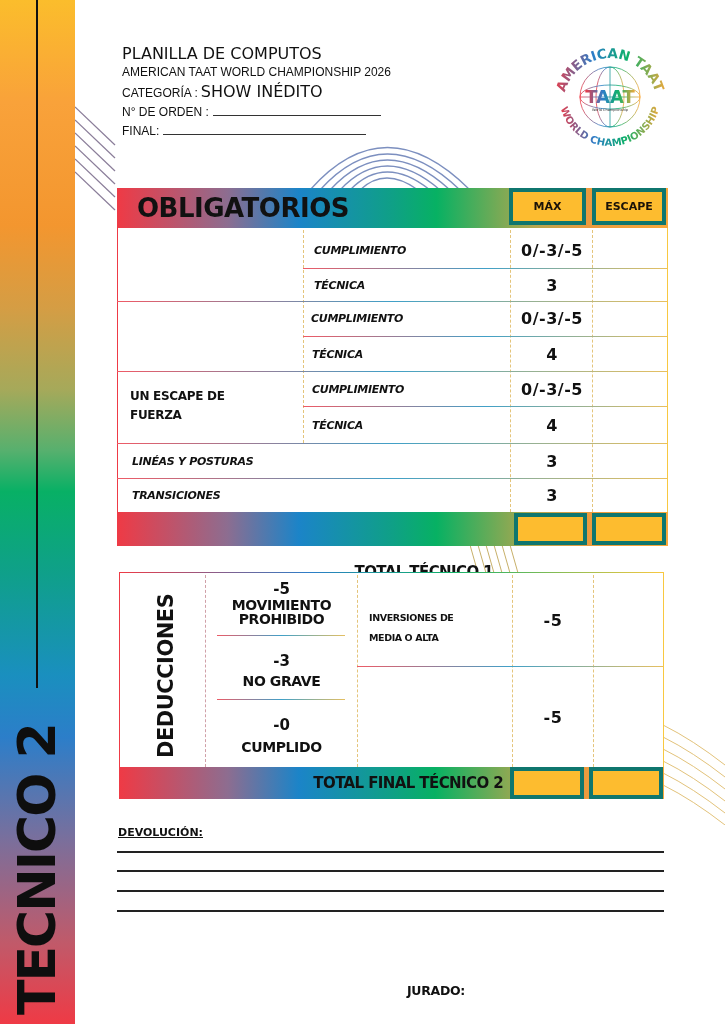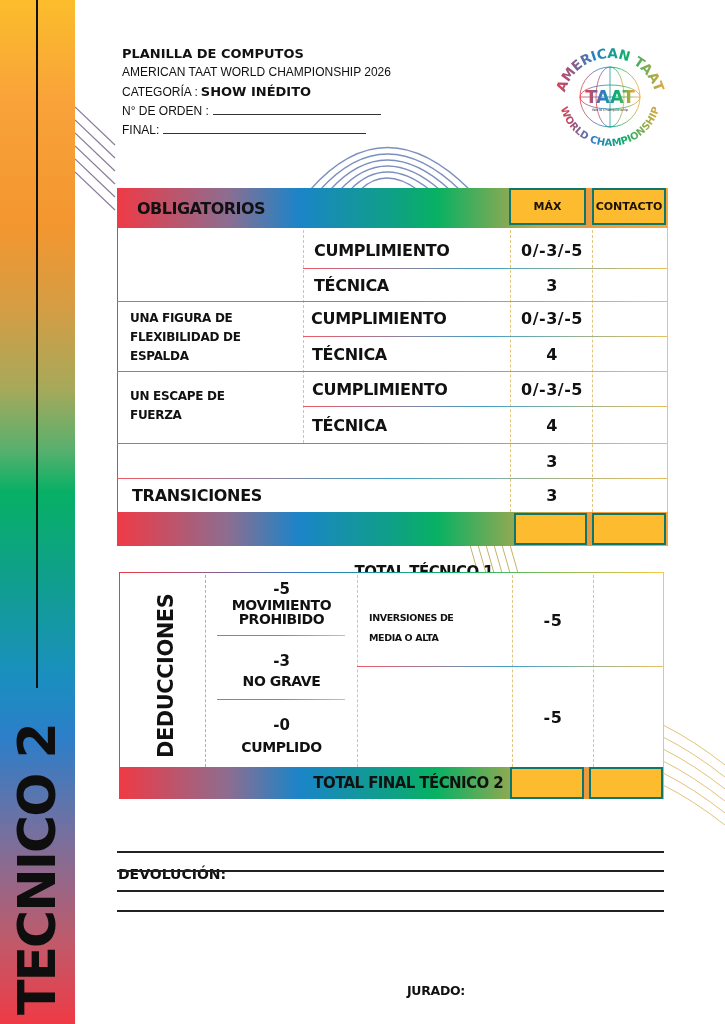--- a/index.html
+++ b/index.html
@@ -13,59 +13,59 @@
   .side-line-top { position: absolute; left: 36px; top: 0; width: 2px; height: 688px; background: #111; }
   .side-title {
     position: absolute; left: 7px; top: 1015px; transform-origin: 0 0; transform: rotate(-90deg);
     font-family: "DejaVu Sans", sans-serif; font-weight: 900; font-size: 52px; letter-spacing: -2px; color: #0e0e0e;
     white-space: nowrap; line-height: 60px;
   }
 
   .deco { position: absolute; pointer-events: none; }
 
   .header { position: absolute; left: 122px; top: 44px; font-size: 12px; line-height: 19px; color: #111; }
-  .header .bold { font-weight: 700; font-family: "DejaVu Sans", sans-serif; font-size: 13px; }
+  .header .bold { font-weight: 400; font-family: "DejaVu Sans", sans-serif; font-size: 16px; }
   .header-line { display: flex; align-items: baseline; white-space: nowrap; }
   .fill-line { display: inline-block; border-bottom: 1px solid #333; height: 12px; margin-left: 4px; }
 
   .logo { position: absolute; left: 545px; top: 33px; width: 130px; height: 130px; }
 
   
   .tbl { position: absolute; left: 117px; width: 551px; background: #fff; }
   .tbl-border {
     position: absolute; inset: 0; border: 1.5px solid transparent;
     border-image: linear-gradient(to right, #ef3a45, #2c7ec9 35%, #0fb06a 60%, #f9c840) 1;
     pointer-events: none;
   }
   .grad-bar {
     position: absolute; left: 0; height: 34px;
     background: linear-gradient(to right, #ef3a45 0%, #8d6d90 20%, #1b84c8 33%, #0fa086 50%, #07b163 58%, #b8a64e 76%, #ea9a3e 85%, #f9a83a 100%);
   }
-  .gold-box { position: absolute; background: #fdbc2f; border: 2px solid #0f766e; display: flex; align-items: center; justify-content: center;
+  .gold-box { position: absolute; background: #fdbc2f; border: 4px solid #0f766e; display: flex; align-items: center; justify-content: center;
               font-family: "DejaVu Sans", sans-serif; font-weight: 900; font-size: 11px; color: #1a1208; }
   .cell { position: absolute; display: flex; align-items: center; font-family: "DejaVu Sans", sans-serif; font-weight: 700; color: #111; }
   .lbl-big { font-size: 12px; line-height: 19px; letter-spacing: -0.3px; }
-  .lbl-mid { font-size: 16px; letter-spacing: -0.3px; }
+  .lbl-mid { font-size: 11px; letter-spacing: -0.3px; font-style: italic; }
   .val { font-size: 16px; font-weight: 700; justify-content: center; letter-spacing: 0.5px; }
   .hdash { position: absolute; height: 0; border-top: 1.3px dashed; }
   .vdash { position: absolute; width: 0; border-left: 1.3px dashed; }
 
   .obl-title { position: absolute; left: 20px; top: 0; height: 40px; display: flex; align-items: center;
-    font-family: "DejaVu Sans", sans-serif; font-weight: 900; font-size: 16px; letter-spacing: -0.5px; color: #111; }
+    font-family: "DejaVu Sans", sans-serif; font-weight: 900; font-size: 26px; letter-spacing: -0.5px; color: #111; }
   .total-label { position: absolute; display: flex; align-items: center; justify-content: flex-end;
     font-family: "DejaVu Sans", sans-serif; font-weight: 900; font-size: 15px; letter-spacing: -0.6px; color: #111; }
 
   .ded-vertical { position: absolute; transform-origin: 0 0; transform: rotate(-90deg);
     font-family: "DejaVu Sans", sans-serif; font-weight: 900; font-size: 21px; letter-spacing: -0.5px; white-space: nowrap; color: #111; }
   .ded-center { position: absolute; text-align: center; font-family: "DejaVu Sans", sans-serif; font-weight: 700; color: #111; }
   .ded-center .num { font-size: 15px; line-height: 18px; }
   .ded-center .txt { font-size: 14px; line-height: 14px; letter-spacing: -0.4px; }
   .ded-small { position: absolute; font-family: "DejaVu Sans", sans-serif; font-weight: 700; font-size: 9.5px; line-height: 20px; letter-spacing: -0.4px; color: #111; }
 
-  .devol { position: absolute; left: 118px; top: 826px; font-family: "DejaVu Sans", sans-serif; font-weight: 700; font-size: 14px; color: #111; margin-top: 40px; }
+  .devol { position: absolute; left: 118px; top: 826px; font-family: "DejaVu Sans", sans-serif; font-weight: 700; font-size: 11px; text-decoration: underline; color: #111; }
   .wline { position: absolute; left: 117px; width: 547px; height: 1.5px; background: #222; }
   .jurado { position: absolute; left: 407px; top: 983px; font-family: "DejaVu Sans", sans-serif; font-weight: 900; font-size: 12.5px; letter-spacing: -0.3px; color: #111; text-align: center; }
 </style>
 </head>
 <body>
 
 <div class="side-bar"></div>
 <div class="side-line-top"></div>
 <div class="side-title">TECNICO 2</div>
 
@@ -156,57 +156,57 @@
   </g>
   <text x="65" y="70" text-anchor="middle" font-family="DejaVu Sans, sans-serif" font-weight="900" font-size="18" fill="url(#lg1)">TAAT</text>
   <text x="65" y="78" text-anchor="middle" font-family="DejaVu Sans, sans-serif" font-size="3.5" fill="#333">World Championship</text>
 </svg>
 
 <div class="tbl" style="top:188px;height:358px;">
   <div class="tbl-border"></div>
   <div class="grad-bar" style="top:0;width:551px;height:40px;"></div>
   <div class="obl-title">OBLIGATORIOS</div>
   <div class="gold-box" style="left:392px;top:0;width:77px;height:37px;">MÁX</div>
-  <div class="gold-box" style="left:475px;top:0;width:74px;height:37px;">CONTACTO</div>
+  <div class="gold-box" style="left:475px;top:0;width:74px;height:37px;">ESCAPE</div>
 
   <div class="vdash" style="left:186px;top:42px;height:213px;border-color:#e4c47a;"></div>
   <div class="vdash" style="left:393px;top:42px;height:282px;border-color:#e4c47a;"></div>
   <div class="vdash" style="left:475px;top:42px;height:282px;border-color:#e4c47a;"></div>
 
   <div class="hdash" style="left:186px;top:80px;width:364px;border-image:linear-gradient(to right,#ef5a65,#40a0c8,#e8c060) 1;"></div>
   <div class="hdash" style="left:0;top:113px;width:550px;border-image:linear-gradient(to right,#ef5a65,#40a0c8,#e8c060) 1;"></div>
   <div class="hdash" style="left:186px;top:148px;width:364px;border-image:linear-gradient(to right,#ef5a65,#40a0c8,#e8c060) 1;"></div>
   <div class="hdash" style="left:0;top:183px;width:550px;border-image:linear-gradient(to right,#ef5a65,#40a0c8,#e8c060) 1;"></div>
   <div class="hdash" style="left:186px;top:218px;width:364px;border-image:linear-gradient(to right,#ef5a65,#40a0c8,#e8c060) 1;"></div>
   <div class="hdash" style="left:0;top:255px;width:550px;border-image:linear-gradient(to right,#ef5a65,#40a0c8,#e8c060) 1;"></div>
   <div class="hdash" style="left:0;top:290px;width:550px;border-image:linear-gradient(to right,#ef5a65,#40a0c8,#e8c060) 1;"></div>
 
   <div class="cell lbl-mid" style="left:197px;top:44px;width:190px;height:36px;">CUMPLIMIENTO</div>
   <div class="cell val" style="left:395px;top:44px;width:80px;height:36px;">0/-3/-5</div>
   <div class="cell" style="left:477px;top:44px;width:72px;height:36px;"></div>
   <div class="cell lbl-mid" style="left:197px;top:82px;width:190px;height:31px;">TÉCNICA</div>
   <div class="cell val" style="left:395px;top:82px;width:80px;height:31px;">3</div>
   <div class="cell" style="left:477px;top:82px;width:72px;height:31px;"></div>
 
-  <div class="cell lbl-big" style="left:13px;top:118px;width:165px;height:62px;">UNA FIGURA DE FLEXIBILIDAD DE ESPALDA</div>
   <div class="cell lbl-mid" style="left:194px;top:114px;width:190px;height:33px;">CUMPLIMIENTO</div>
   <div class="cell val" style="left:395px;top:114px;width:80px;height:33px;">0/-3/-5</div>
   <div class="cell" style="left:477px;top:114px;width:72px;height:33px;"></div>
   <div class="cell lbl-mid" style="left:195px;top:150px;width:190px;height:33px;">TÉCNICA</div>
   <div class="cell val" style="left:395px;top:150px;width:80px;height:33px;">4</div>
   <div class="cell" style="left:477px;top:150px;width:72px;height:33px;"></div>
 
   <div class="cell lbl-big" style="left:13px;top:185px;width:125px;height:66px;">UN ESCAPE DE FUERZA</div>
   <div class="cell lbl-mid" style="left:195px;top:184px;width:190px;height:34px;">CUMPLIMIENTO</div>
   <div class="cell val" style="left:395px;top:184px;width:80px;height:34px;">0/-3/-5</div>
   <div class="cell" style="left:477px;top:184px;width:72px;height:34px;"></div>
   <div class="cell lbl-mid" style="left:195px;top:220px;width:190px;height:35px;">TÉCNICA</div>
   <div class="cell val" style="left:395px;top:220px;width:80px;height:35px;">4</div>
   <div class="cell" style="left:477px;top:220px;width:72px;height:35px;"></div>
 
+  <div class="cell lbl-mid" style="left:15px;top:256px;width:370px;height:34px;">LINÉAS Y POSTURAS</div>
   <div class="cell val" style="left:395px;top:256px;width:80px;height:34px;">3</div>
   <div class="cell" style="left:477px;top:256px;width:72px;height:34px;"></div>
   <div class="cell lbl-mid" style="left:15px;top:291px;width:370px;height:33px;">TRANSICIONES</div>
   <div class="cell val" style="left:395px;top:291px;width:80px;height:33px;">3</div>
   <div class="cell" style="left:477px;top:291px;width:72px;height:33px;"></div>
 
   <div class="grad-bar" style="top:324px;width:551px;height:34px;"></div>
   <div class="total-label" style="left:0;top:324px;width:376px;height:34px;margin-top:43px;">TOTAL TÉCNICO 1</div>
   <div class="gold-box" style="left:397px;top:325px;width:73px;height:32px;"></div>
   <div class="gold-box" style="left:475px;top:325px;width:74px;height:32px;"></div>

